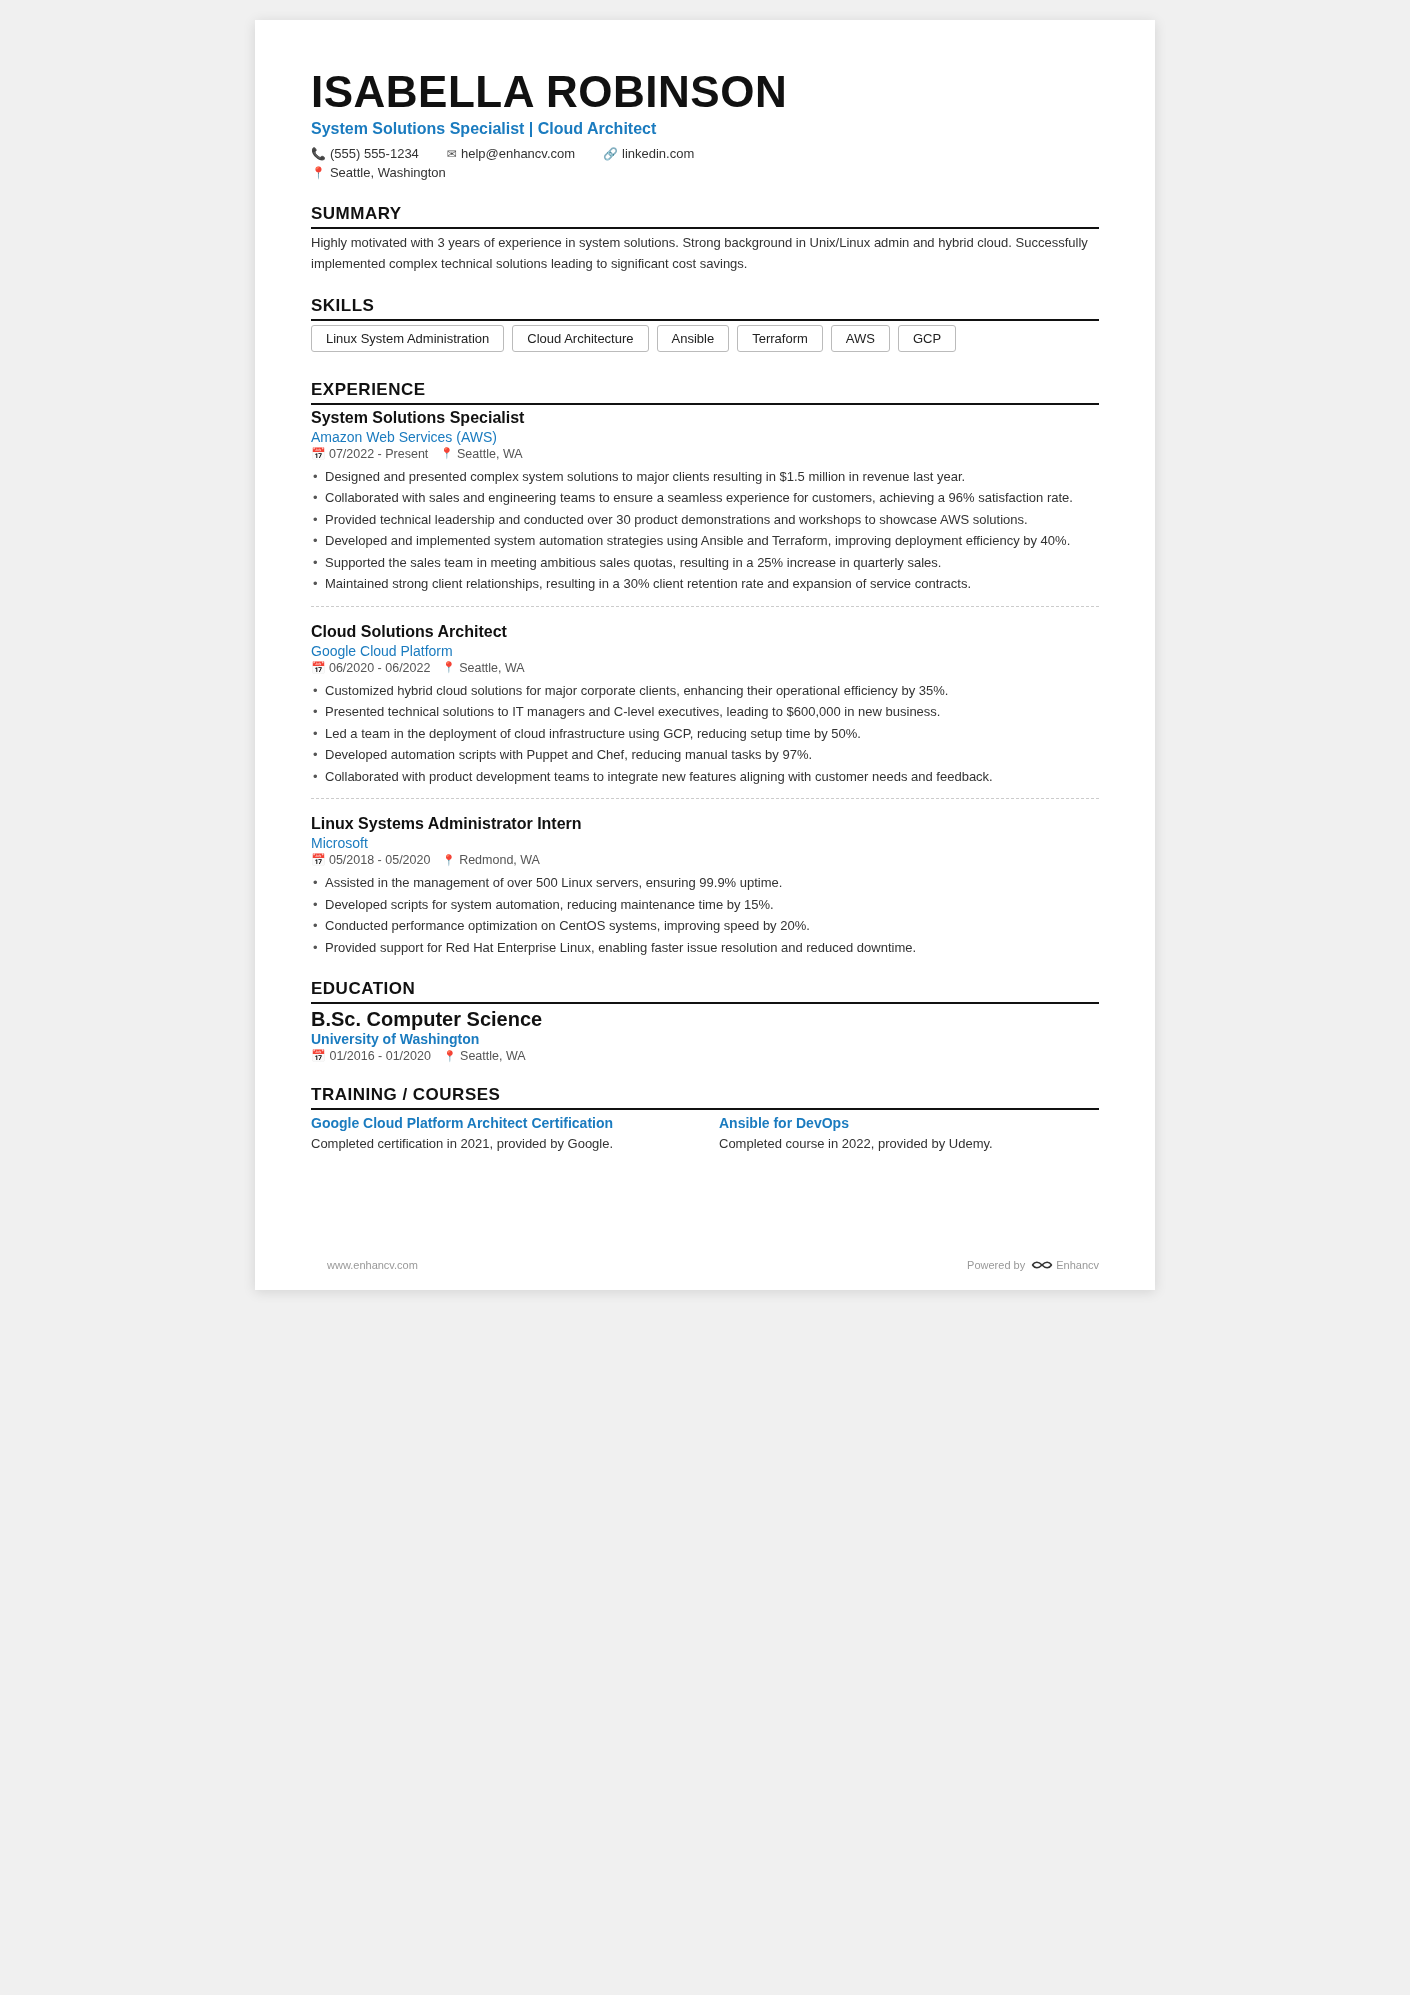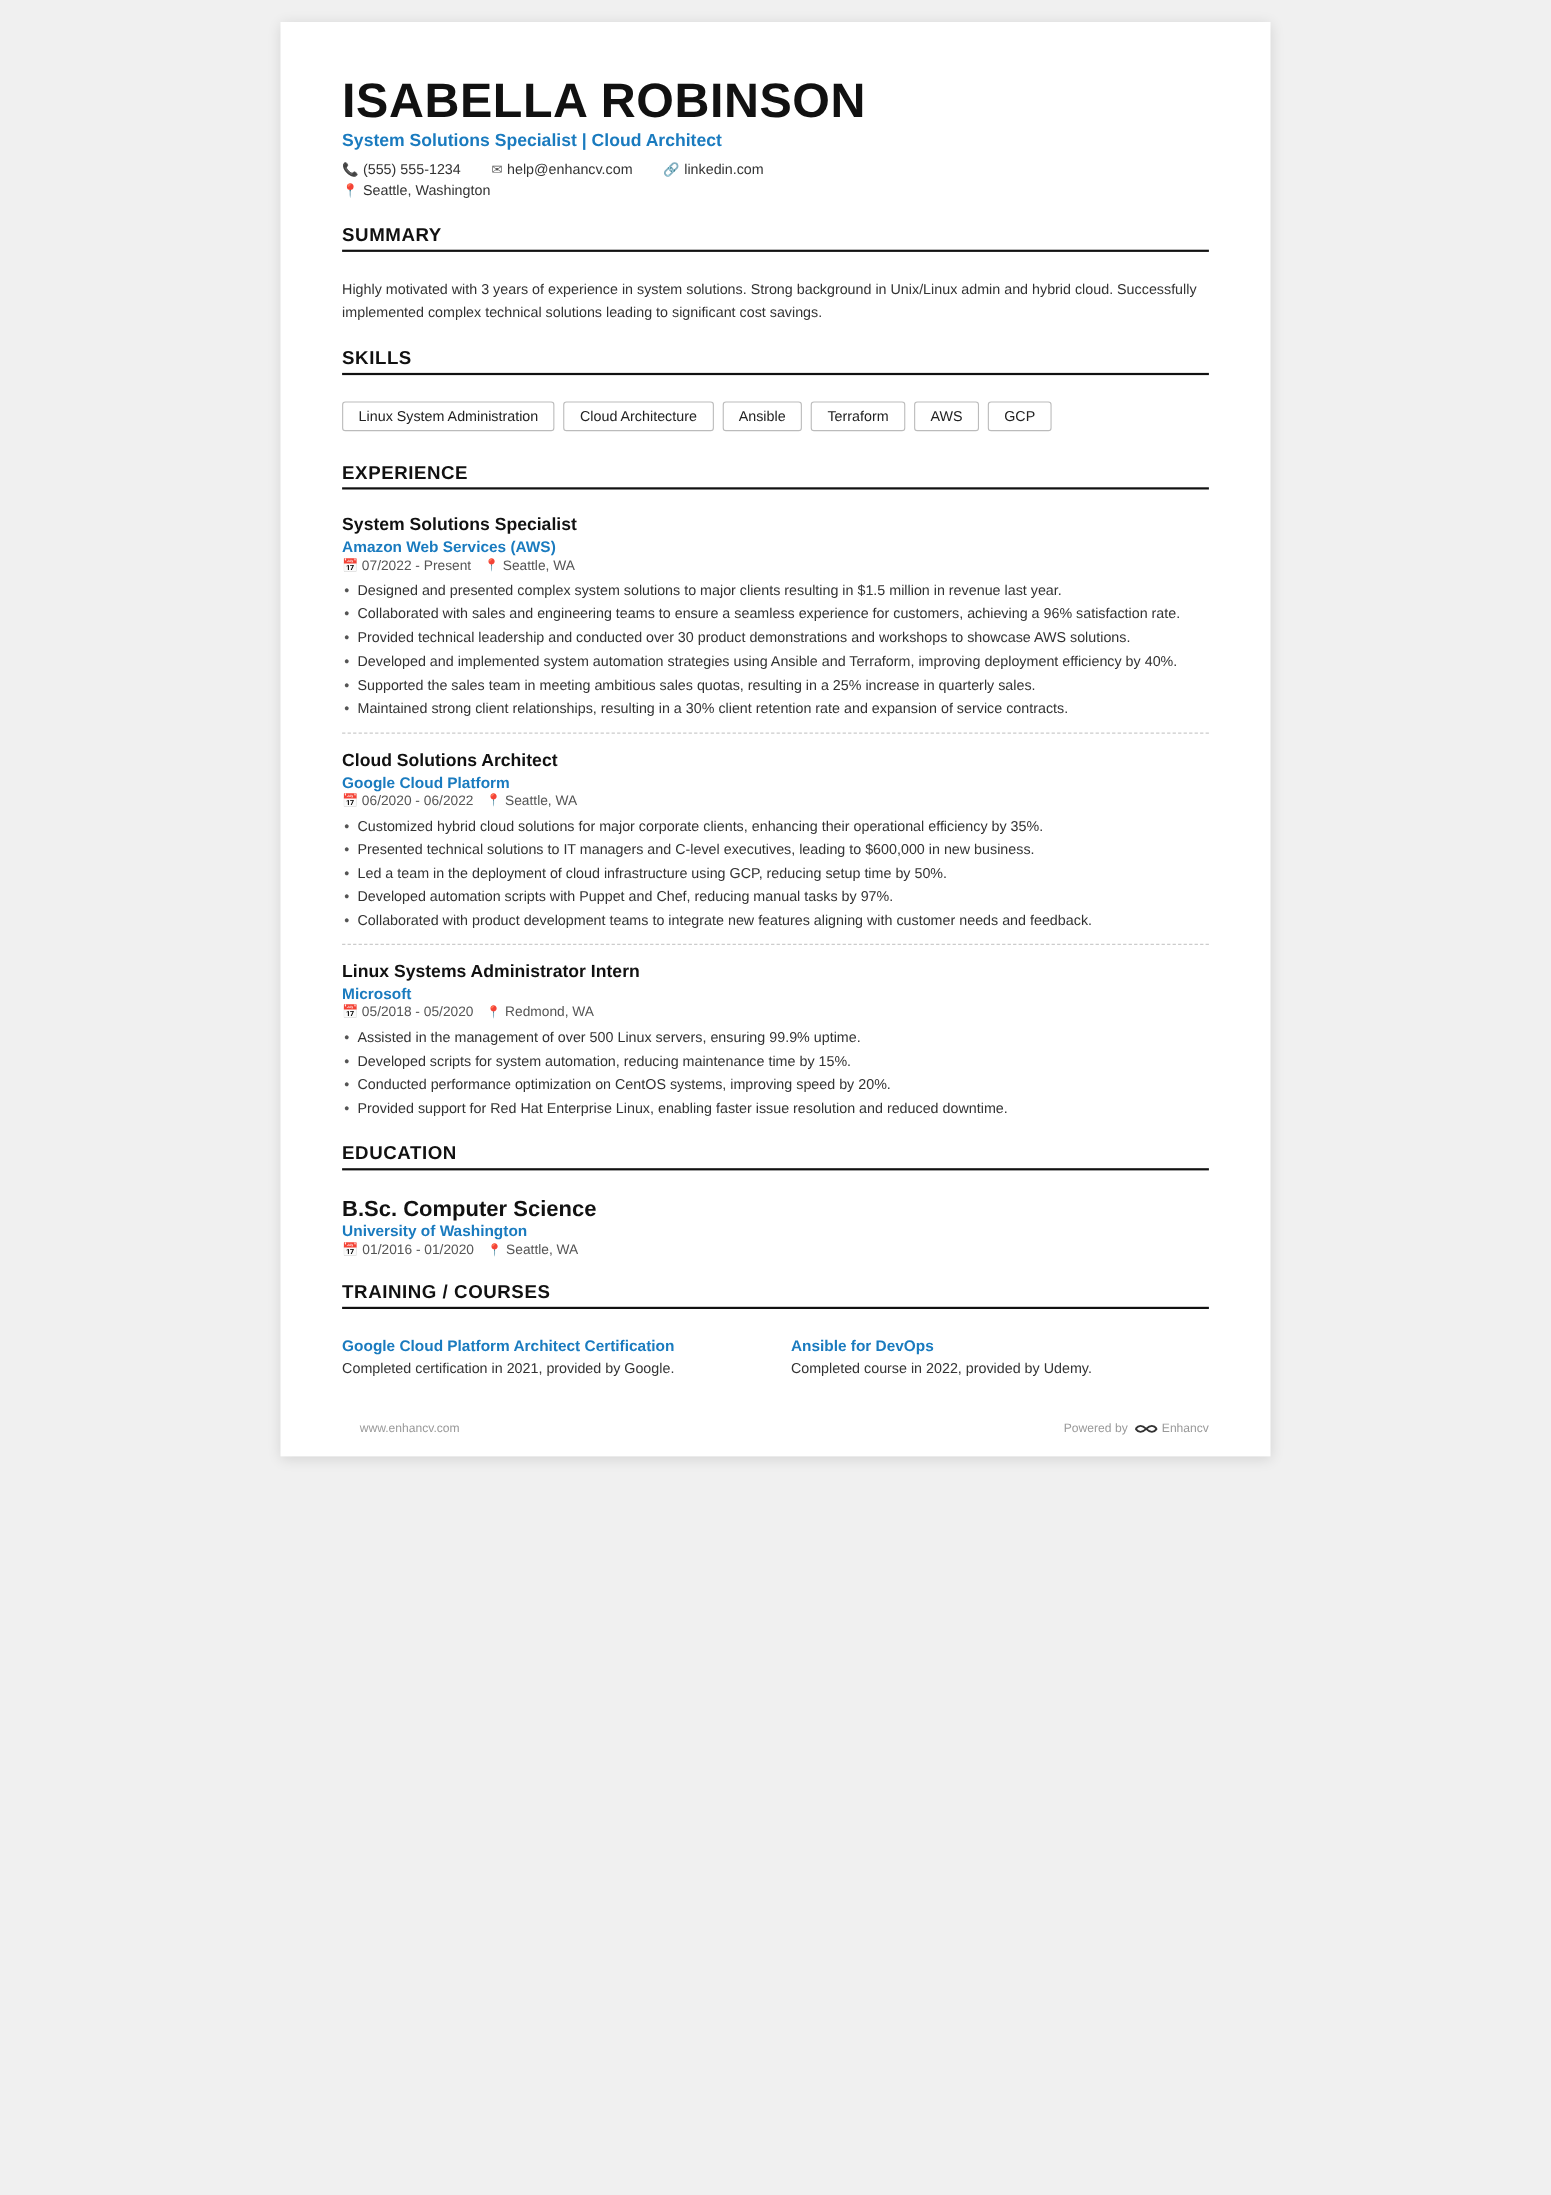--- a/index.html
+++ b/index.html
@@ -51,21 +51,21 @@
     .contact-icon { color: #555; font-size: 12px; }
     
     .section { margin-bottom: 22px; }
     .section-title {
       font-size: 17px;
       font-weight: 900;
       text-transform: uppercase;
       color: #111;
       border-bottom: 2px solid #111;
       padding-bottom: 3px;
-      margin-bottom: 24px;
+      margin-bottom: 4px;
       letter-spacing: 0.5px;
     }
     
     .summary-text {
       font-size: 13px;
       color: #333;
       line-height: 1.55;
     }
     
     .skills-row {
@@ -86,21 +86,21 @@
     
     .job-entry { margin-bottom: 16px; }
     .job-title-text {
       font-size: 16px;
       font-weight: 700;
       color: #111;
       margin-bottom: 2px;
     }
     .company-name {
       font-size: 14px;
-      font-weight: 700;
+      font-weight: 400;
       color: #1a7bbf;
       margin-bottom: 2px;
     }
     .job-meta {
       font-size: 12.5px;
       color: #555;
       display: flex;
       align-items: center;
       gap: 12px;
       margin-bottom: 6px;

